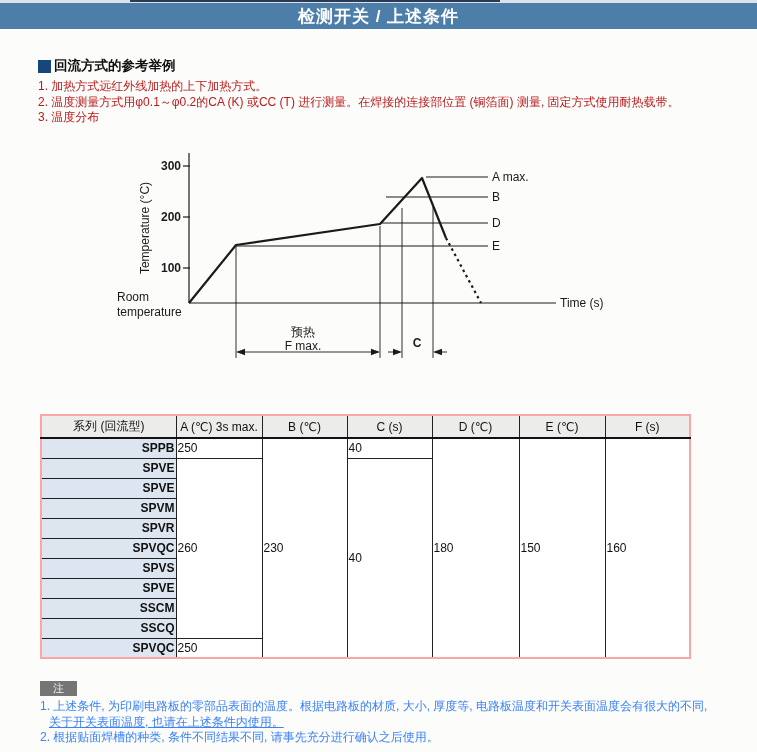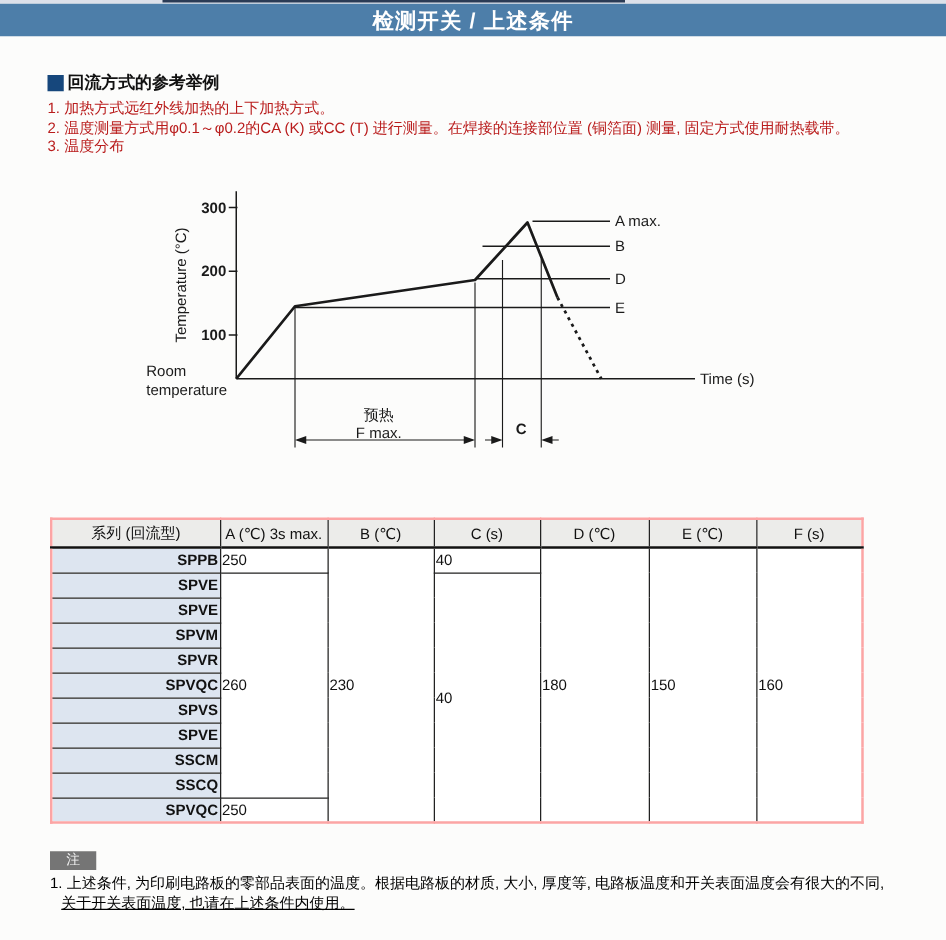--- a/index.html
+++ b/index.html
@@ -35,21 +35,21 @@
   table.cond th,table.cond td{border:1px solid #222;font-size:12px;color:#111;overflow:hidden;}
   table.cond thead tr{height:23px;}
   table.cond tbody tr{height:20px;}
   table.cond th{background:#ececea;font-weight:normal;border-bottom:2px solid #111;}
   td.series{background:#dde5f0;font-weight:bold;text-align:right;padding-left:8px;}
   td.val{text-align:left;background:#ffffff;}
 
   
   .note-badge{position:absolute;left:40px;top:681px;width:37px;height:15px;background:#757575;
               color:#f3f3f3;font-size:11px;line-height:15px;text-align:center;}
-  .footnotes{position:absolute;left:40px;top:699px;font-size:12px;color:#000000;line-height:15.5px;white-space:nowrap;}
+  .footnotes{position:absolute;left:40px;top:699px;font-size:12px;color:#3b82f6;line-height:15.5px;white-space:nowrap;}
   .footnotes .indent{padding-left:9px;text-decoration:underline;}
 </style>
 </head>
 <body>
 
 <div id="page">
 
   <div class="top-strip">
     <div class="top-strip-dark"></div>
   </div>
@@ -178,15 +178,16 @@
         <td class="series">SPVQC</td>
         <td class="val">250</td>
       </tr>
     </tbody>
   </table>
 
   <div class="note-badge">注</div>
   <div class="footnotes">
     <div>1. 上述条件, 为印刷电路板的零部品表面的温度。根据电路板的材质, 大小, 厚度等, 电路板温度和开关表面温度会有很大的不同,</div>
     <div class="indent">关于开关表面温度, 也请在上述条件内使用。</div>
+    <div>2. 根据贴面焊槽的种类, 条件不同结果不同, 请事先充分进行确认之后使用。</div>
   </div>
 
 </div>
 
 </body></html>

